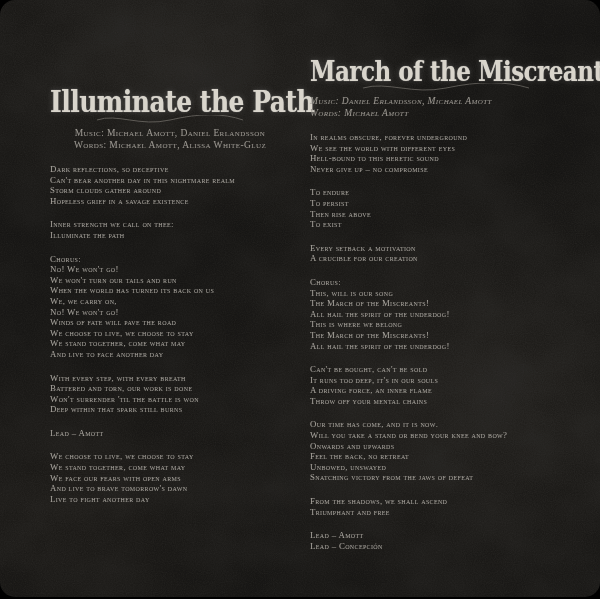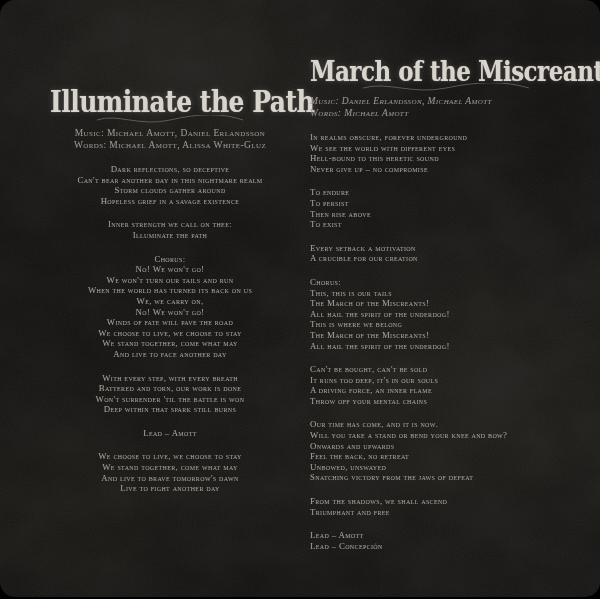--- a/index.html
+++ b/index.html
@@ -25,21 +25,21 @@
     text-shadow:0 0 1px rgba(255,255,255,.5), 0 0 7px rgba(255,255,255,.18);
   }
   .col-left .title{font-size:25px;}
   .col-right .title{font-size:23px;}
   .col-right .title-wrap{text-align:center;}
   .flourish{display:block;margin:2px auto 3px auto;opacity:.55;}
   .credits{font-size:9.5px;line-height:11.5px;color:#99958e;font-variant:small-caps;letter-spacing:.4px;margin-bottom:13px;text-shadow:0 0 1px rgba(255,255,255,.15);}
   .col-left .credits{text-align:center;}
   .col-right .credits{text-align:left;font-style:italic;}
   .lyrics{font-variant:small-caps;}
-  .col-left .lyrics{text-align:center;padding-right:0px;}
+  .col-left .lyrics{text-align:left;padding-right:0px;}
   .col-right .lyrics{text-align:left;}
   .stanza{margin-bottom:13px;}
   .stanza:last-child{margin-bottom:0;}
   .line{
     font-size:8.8px;line-height:10.6px;color:#a6a29b;
     letter-spacing:.35px;white-space:nowrap;
     text-shadow:0 0 1px rgba(255,255,255,.14);
   }
 </style>
 </head>
@@ -99,20 +99,21 @@
           <div class="line">Battered and torn, our work is done</div>
           <div class="line">Won't surrender 'til the battle is won</div>
           <div class="line">Deep within that spark still burns</div>
         </div>
       <div class="stanza">
           <div class="line">Lead – Amott</div>
         </div>
       <div class="stanza">
           <div class="line">We choose to live, we choose to stay</div>
           <div class="line">We stand together, come what may</div>
+          <div class="line">We face our fears with open arms</div>
           <div class="line">And live to brave tomorrow's dawn</div>
           <div class="line">Live to fight another day</div>
         </div>
     </div>
   </div>
 
   <div class="col col-right">
     <div class="title-wrap">
       <h1 class="title">March of the Miscreants</h1>
     </div>
@@ -135,21 +136,21 @@
           <div class="line">To persist</div>
           <div class="line">Then rise above</div>
           <div class="line">To exist</div>
         </div>
       <div class="stanza">
           <div class="line">Every setback a motivation</div>
           <div class="line">A crucible for our creation</div>
         </div>
       <div class="stanza">
           <div class="line">Chorus:</div>
-          <div class="line">This, this is our tails</div>
+          <div class="line">This, will is our song</div>
           <div class="line">The March of the Miscreants!</div>
           <div class="line">All hail the spirit of the underdog!</div>
           <div class="line">This is where we belong</div>
           <div class="line">The March of the Miscreants!</div>
           <div class="line">All hail the spirit of the underdog!</div>
         </div>
       <div class="stanza">
           <div class="line">Can't be bought, can't be sold</div>
           <div class="line">It runs too deep, it's in our souls</div>
           <div class="line">A driving force, an inner flame</div>

